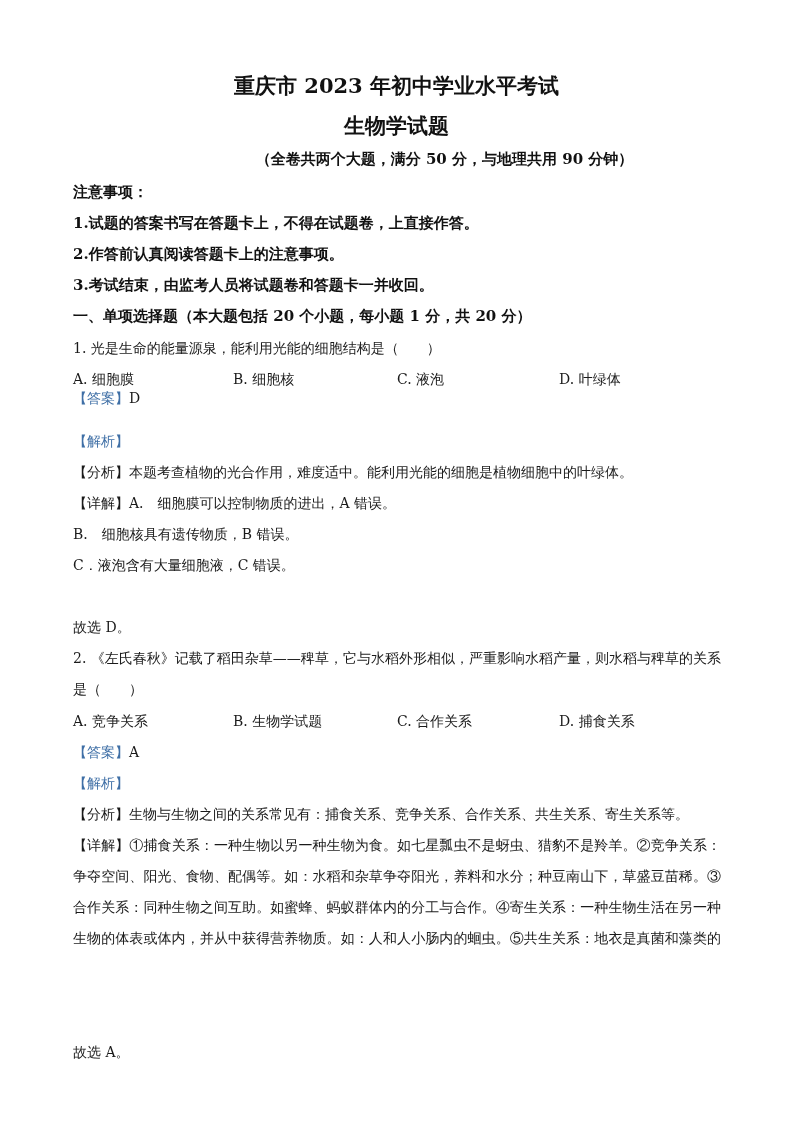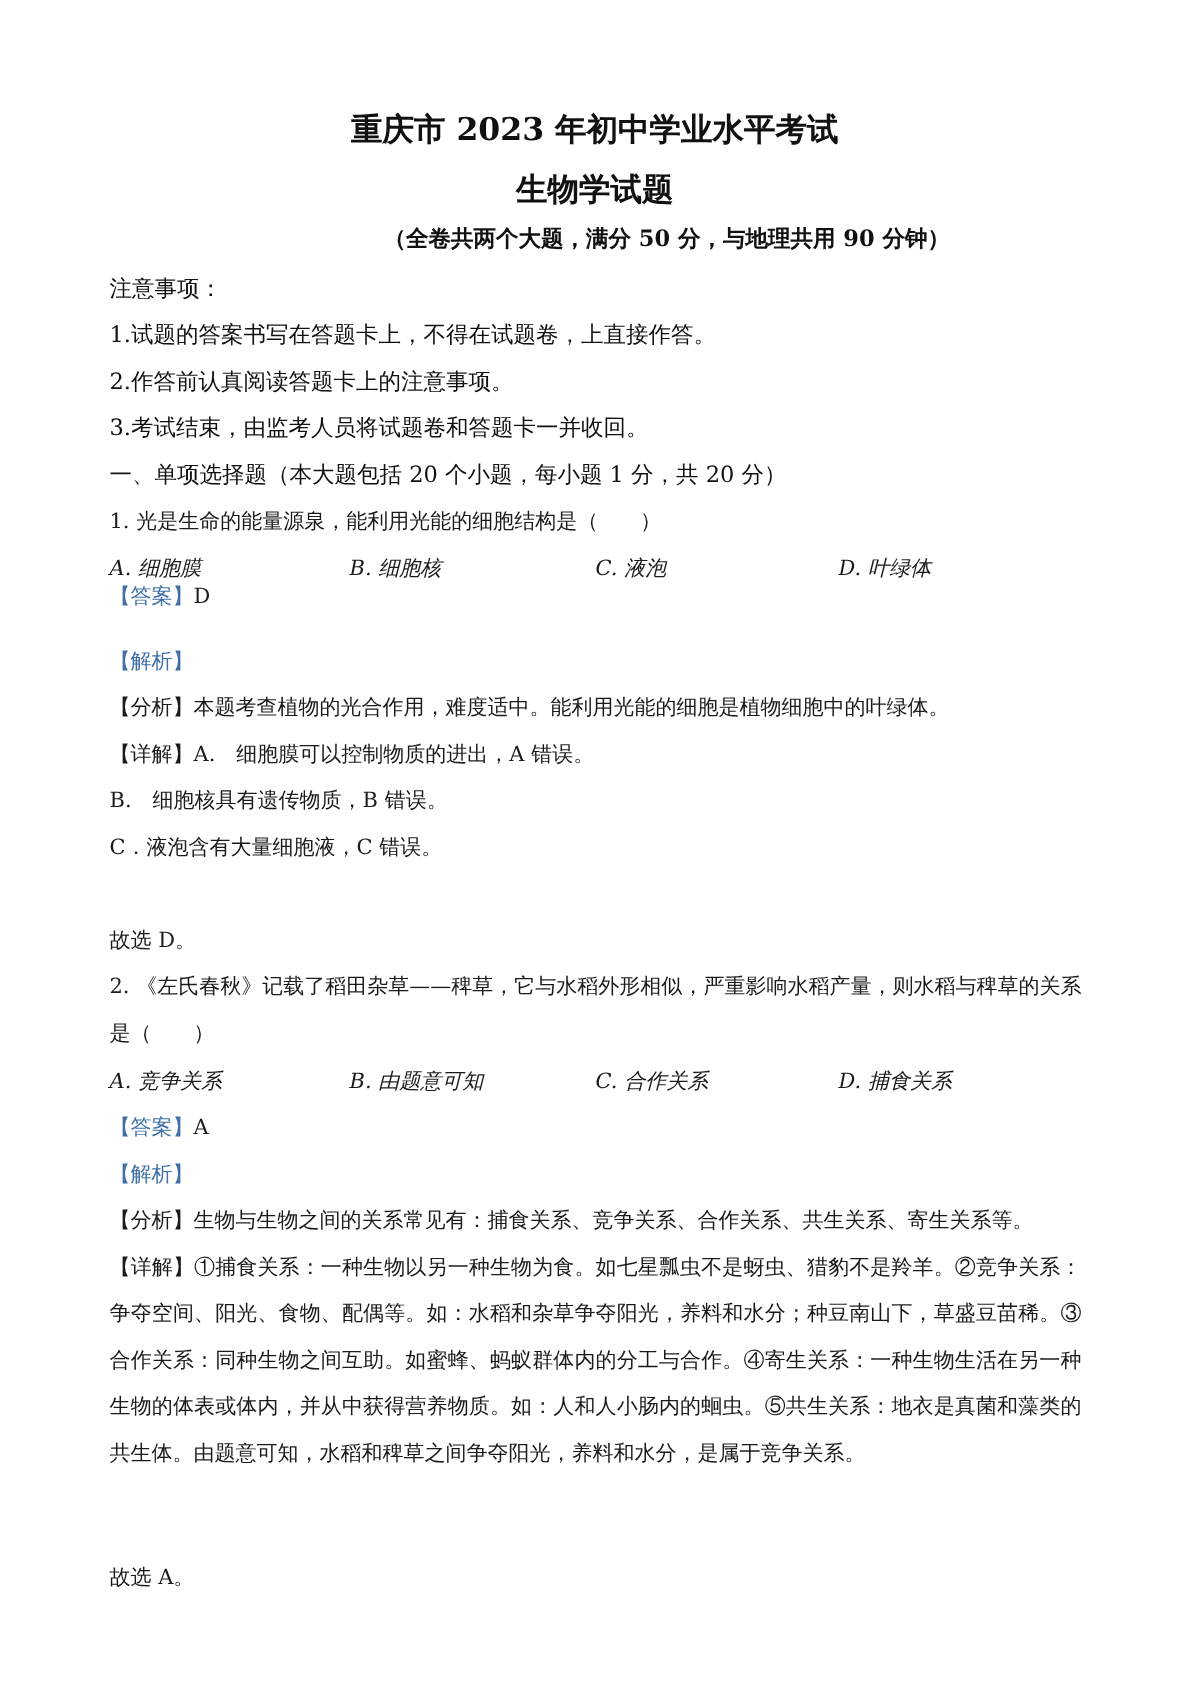--- a/index.html
+++ b/index.html
@@ -14,24 +14,24 @@
     font-weight: bold; color: #111;
   }
   .t1 { top: 72px; font-size: 21px; }
   .t2 { top: 112px; font-size: 21px; }
   .t3 { top: 150px; font-size: 15px; margin-left: 48px; }
 
   .line {
     position: absolute; left: 73px; width: 648px;
     font-size: 14px; line-height: 20px; white-space: nowrap;
   }
-  .bold { font-weight: normal; font-size: 15px; color: #111; }
+  .bold { font-weight: bold; font-size: 15px; color: #111; }
   .just { text-align: justify; text-align-last: justify; }
   .blue { color: #3f6fa6; }
-  .opt { position: absolute; font-size: 14px; line-height: 20px; white-space: nowrap; font-style: italic; }
+  .opt { position: absolute; font-size: 14px; line-height: 20px; white-space: nowrap; }
 </style>
 </head>
 <body>
 
 <div class="page">
 
   <div class="title t1">重庆市 2023 年初中学业水平考试</div>
   <div class="title t2">生物学试题</div>
   <div class="title t3">（全卷共两个大题，满分 50 分，与地理共用 90 分钟）</div>
 
@@ -57,33 +57,32 @@
   <div class="line" style="top:493px">
     <span>【详解】</span><span>A.　细胞膜可以控制物质的进出，A 错误。</span>
   </div>
   <div class="line" style="top:524px">B.　细胞核具有遗传物质，B 错误。</div>
   <div class="line" style="top:555px">C．液泡含有大量细胞液，C 错误。</div>
   <div class="line" style="top:617px">故选 D。</div>
 
   <div class="line just" style="top:648px">2. 《左氏春秋》记载了稻田杂草——稗草，它与水稻外形相似，严重影响水稻产量，则水稻与稗草的关系</div>
   <div class="line" style="top:679px">是（　　）</div>
   <div class="opt" style="top:711px; left:73px">A. 竞争关系</div>
-  <div class="opt" style="top:711px; left:233px">B. 由题意可知</div>
+  <div class="opt" style="top:711px; left:233px">B. 生物学试题</div>
   <div class="opt" style="top:711px; left:397px">C. 合作关系</div>
   <div class="opt" style="top:711px; left:559px">D. 捕食关系</div>
 
   <div class="line" style="top:742px">
     <span class="blue">【答案】</span><span>A</span>
   </div>
   <div class="line blue" style="top:773px">【解析】</div>
   <div class="line" style="top:804px">
     <span>【分析】</span><span>生物与生物之间的关系常见有：捕食关系、竞争关系、合作关系、共生关系、寄生关系等。</span>
   </div>
   <div class="line just" style="top:835px">
     <span>【详解】</span><span>①捕食关系：一种生物以另一种生物为食。如七星瓢虫不是蚜虫、猎豹不是羚羊。②竞争关系：</span>
   </div>
   <div class="line just" style="top:866px">争夺空间、阳光、食物、配偶等。如：水稻和杂草争夺阳光，养料和水分；种豆南山下，草盛豆苗稀。③</div>
   <div class="line just" style="top:897px">合作关系：同种生物之间互助。如蜜蜂、蚂蚁群体内的分工与合作。④寄生关系：一种生物生活在另一种</div>
   <div class="line just" style="top:928px">生物的体表或体内，并从中获得营养物质。如：人和人小肠内的蛔虫。⑤共生关系：地衣是真菌和藻类的</div>
-  <div class="line" style="top:959px">共生体。由题意可知，水稻和稗草之间争夺阳光，养料和水分，是属于竞争关系。</div>
   <div class="line" style="top:1042px">故选 A。</div>
 
 </div>
 
 </body></html>

